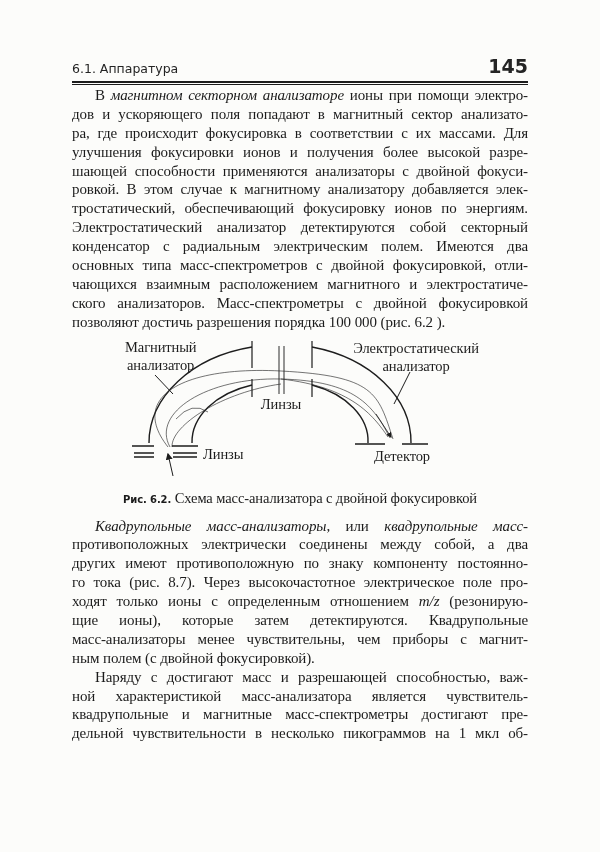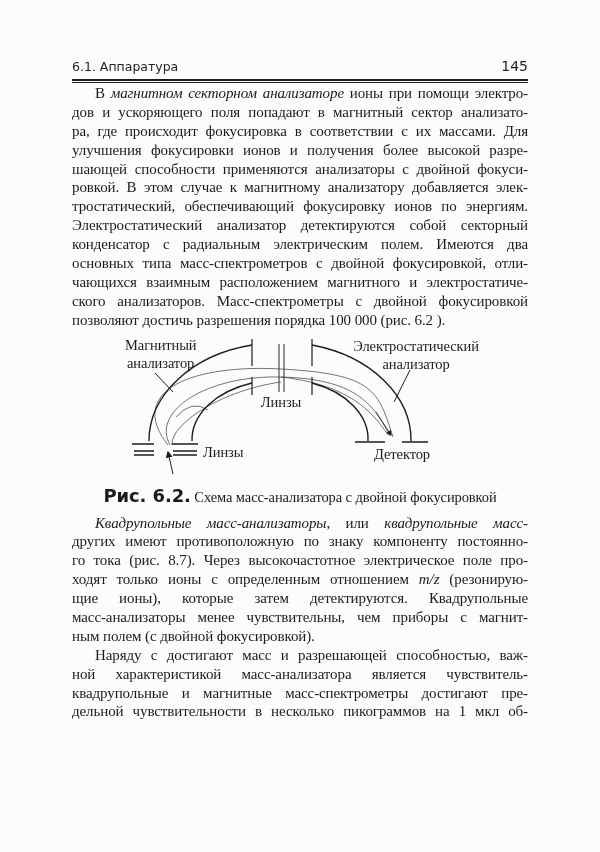--- a/index.html
+++ b/index.html
@@ -19,21 +19,21 @@
     position:absolute;
     left:72px;top:58px;
     width:456px;
   }
   
   .runhead{
     display:flex;justify-content:space-between;align-items:baseline;
     font-family:"DejaVu Sans", sans-serif;
     font-size:12.5px;line-height:16px;color:#242424;
   }
-  .pagenum{font-weight:normal;font-size:14px;}
+  .pagenum{font-weight:bold;font-size:19px;}
   .rule{margin-top:4px;}
   .rule .thick{height:2px;background:#1c1c1c;}
   .rule .thin{height:1px;background:#1c1c1c;margin-top:1px;}
   
   .bodytext{
     margin-top:1px;
     font-size:15px;
     letter-spacing:-0.1px;
     color:#1b1b1b;
   }
@@ -52,21 +52,21 @@
     font-family:"Liberation Serif", serif;
     font-size:14.5px;fill:#1c1c1c;
   }
   .caption{
     margin-top:6px;
     text-align:center;text-align-last:center;
     font-size:14.5px;line-height:18px;
   }
   .cap-label{
     font-family:"DejaVu Sans", sans-serif;
-    font-weight:bold;font-size:18px;
+    font-weight:bold;font-size:10px;
   }
   .para2{margin-top:8px;}
   .stroke{stroke:#1d1d1d;fill:none;}
 </style>
 </head>
 <body>
 
 <div class="page">
   <div class="content">
 
@@ -144,20 +144,21 @@
           <text class="fig-label" x="330" y="126" text-anchor="middle">Детектор</text>
         </svg>
       </div>
 
       <div class="caption">
         <span class="cap-label">Рис. 6.2.</span><span> Схема масс-анализатора с двойной фокусировкой</span>
       </div>
 
       <div class="para para2">
           <div class="line first"><em>Квадрупольные масс-анализаторы</em><span>, или </span><em>квадрупольные масс-</em></div>
+          <div class="line"><span>противоположных электрически соединены между собой, а два</span></div>
           <div class="line"><span>других имеют противоположную по знаку компоненту постоянно-</span></div>
           <div class="line"><span>го тока (рис. 8.7). Через высокочастотное электрическое поле про-</span></div>
           <div class="line"><span>ходят только ионы с определенным отношением </span><em>m/z</em><span> (резонирую-</span></div>
           <div class="line"><span>щие ионы), которые затем детектируются. Квадрупольные</span></div>
           <div class="line"><span>масс-анализаторы менее чувствительны, чем приборы с магнит-</span></div>
           <div class="line plast"><span>ным полем (с двойной фокусировкой).</span></div>
         </div>
       <div class="para">
           <div class="line first"><span>Наряду с достигают масс и разрешающей способностью, важ-</span></div>
           <div class="line"><span>ной характеристикой масс-анализатора является чувствитель-</span></div>

